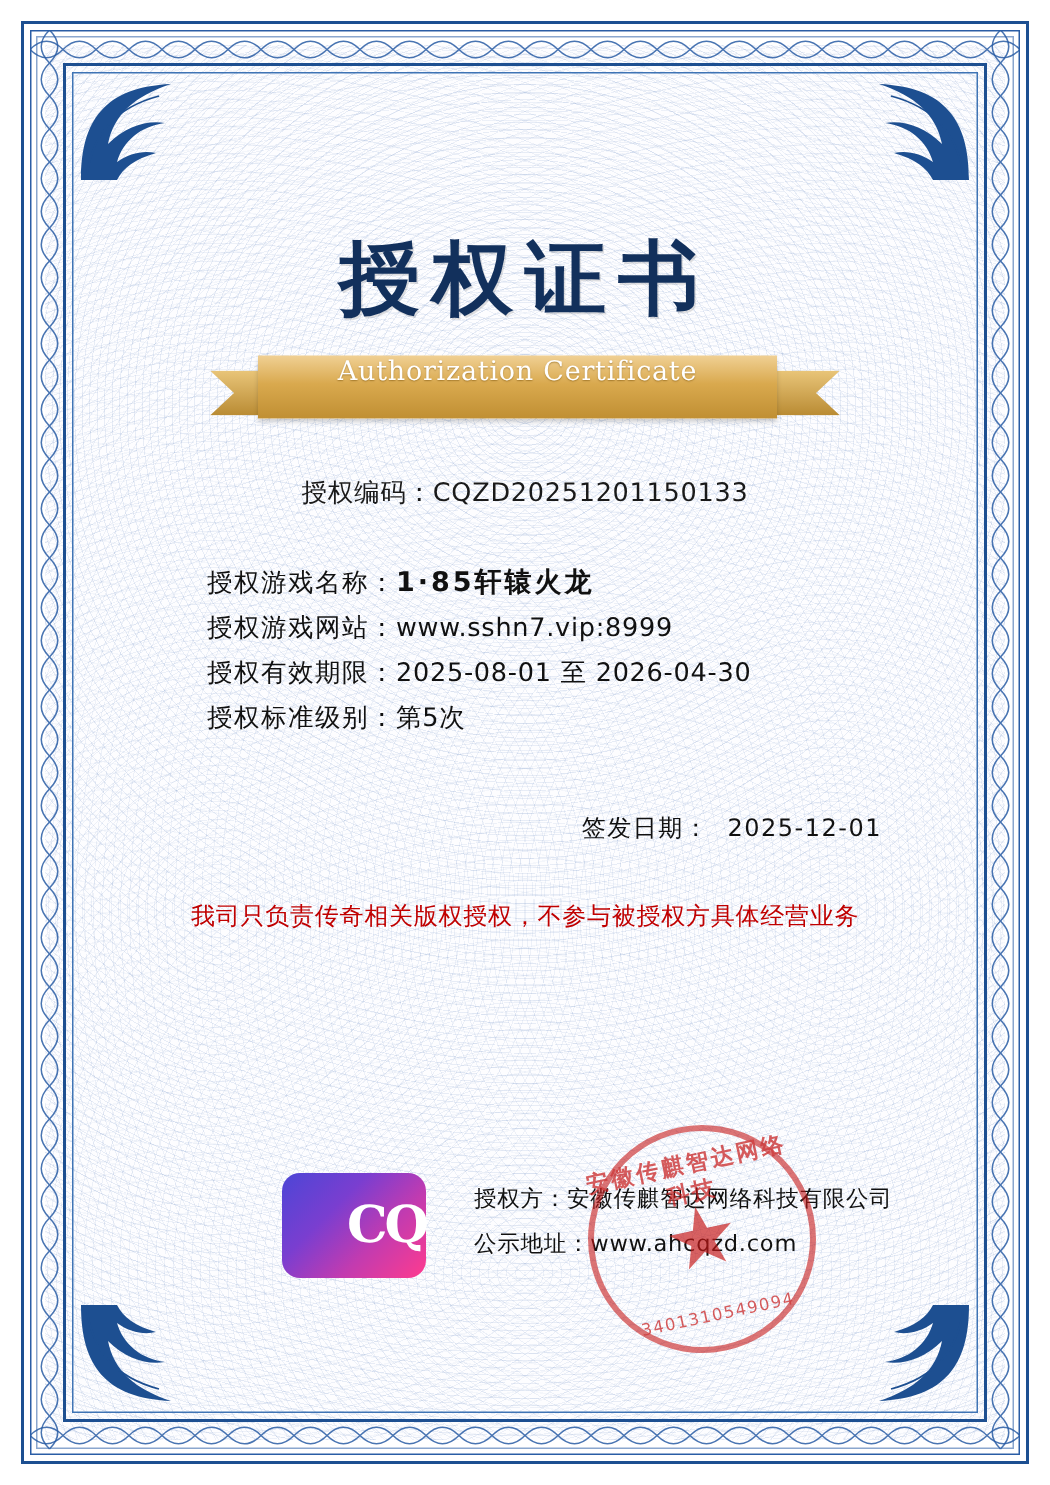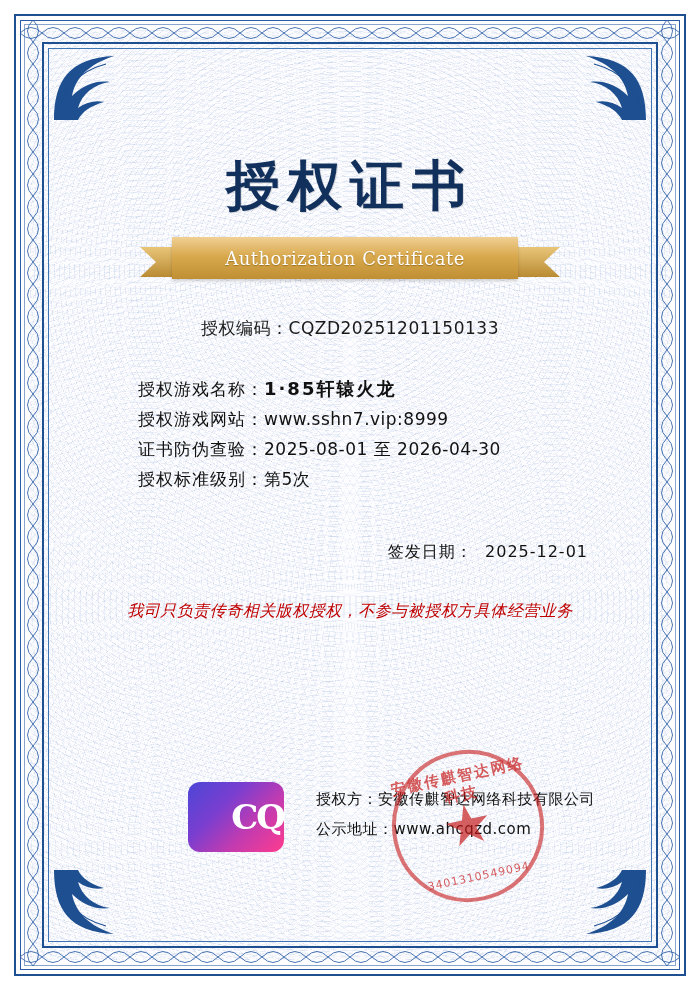--- a/index.html
+++ b/index.html
@@ -128,21 +128,20 @@
   }
   .ribbon-tail.left  { left: 0;  clip-path: polygon(0 0, 100% 0, 100% 100%, 0 100%, 16px 50%); }
   .ribbon-tail.right { right: 0; clip-path: polygon(0 0, 100% 0, calc(100% - 16px) 50%, 100% 100%, 0 100%); }
   .ribbon-main {
     position: absolute;
     left: 32px; right: 42px; top: 0;
     height: 42px;
     background: linear-gradient(180deg,#f0d094 0%, #d9a94e 45%, #c08f33 100%);
     box-shadow: 0 2px 3px rgba(0,0,0,0.18);
     display: flex;
-    align-items: center;
     justify-content: center;
   }
   .ribbon-main .subtitle {
     font-family: "DejaVu Serif", "Liberation Serif", serif;
     font-size: 18px;
     color: #ffffff;
     letter-spacing: .5px;
     text-shadow: 0 1px 1px rgba(120,80,10,0.55);
   }
 
@@ -177,21 +176,20 @@
     letter-spacing: 1px;
   }
 
   .warn {
     margin-top: 38px;
     text-align: center;
     color: #c00000;
     font-size: 16px;
     font-family: "DejaVu Sans", sans-serif;
     letter-spacing: .5px;
-    font-style: italic;
   }
 
   .terms {
     margin-top: 18px;
     text-align: center;
     font-size: 15px;
     line-height: 26px;
     color: #111;
     font-family: "DejaVu Sans", sans-serif;
     letter-spacing: .3px;
@@ -332,21 +330,21 @@
     </div>
 
     <div class="fields">
       <div class="field-row">
         <span class="field-label">授权游戏名称：</span><span class="field-value big">1·85轩辕火龙</span>
       </div>
       <div class="field-row">
         <span class="field-label">授权游戏网站：</span><span class="field-value">www.sshn7.vip:8999</span>
       </div>
       <div class="field-row">
-        <span class="field-label">证书防伪查验：</span><span class="field-value">2025-08-01  至  2026-04-30</span>
+        <span class="field-label">授权有效期限：</span><span class="field-value">2025-08-01  至  2026-04-30</span>
       </div>
       <div class="field-row">
         <span class="field-label">授权标准级别：</span><span class="field-value">第5次</span>
       </div>
     </div>
 
     <div class="issue-line">
       <span>签发日期：</span>&nbsp;&nbsp;<span>2025-12-01</span>
     </div>
 

